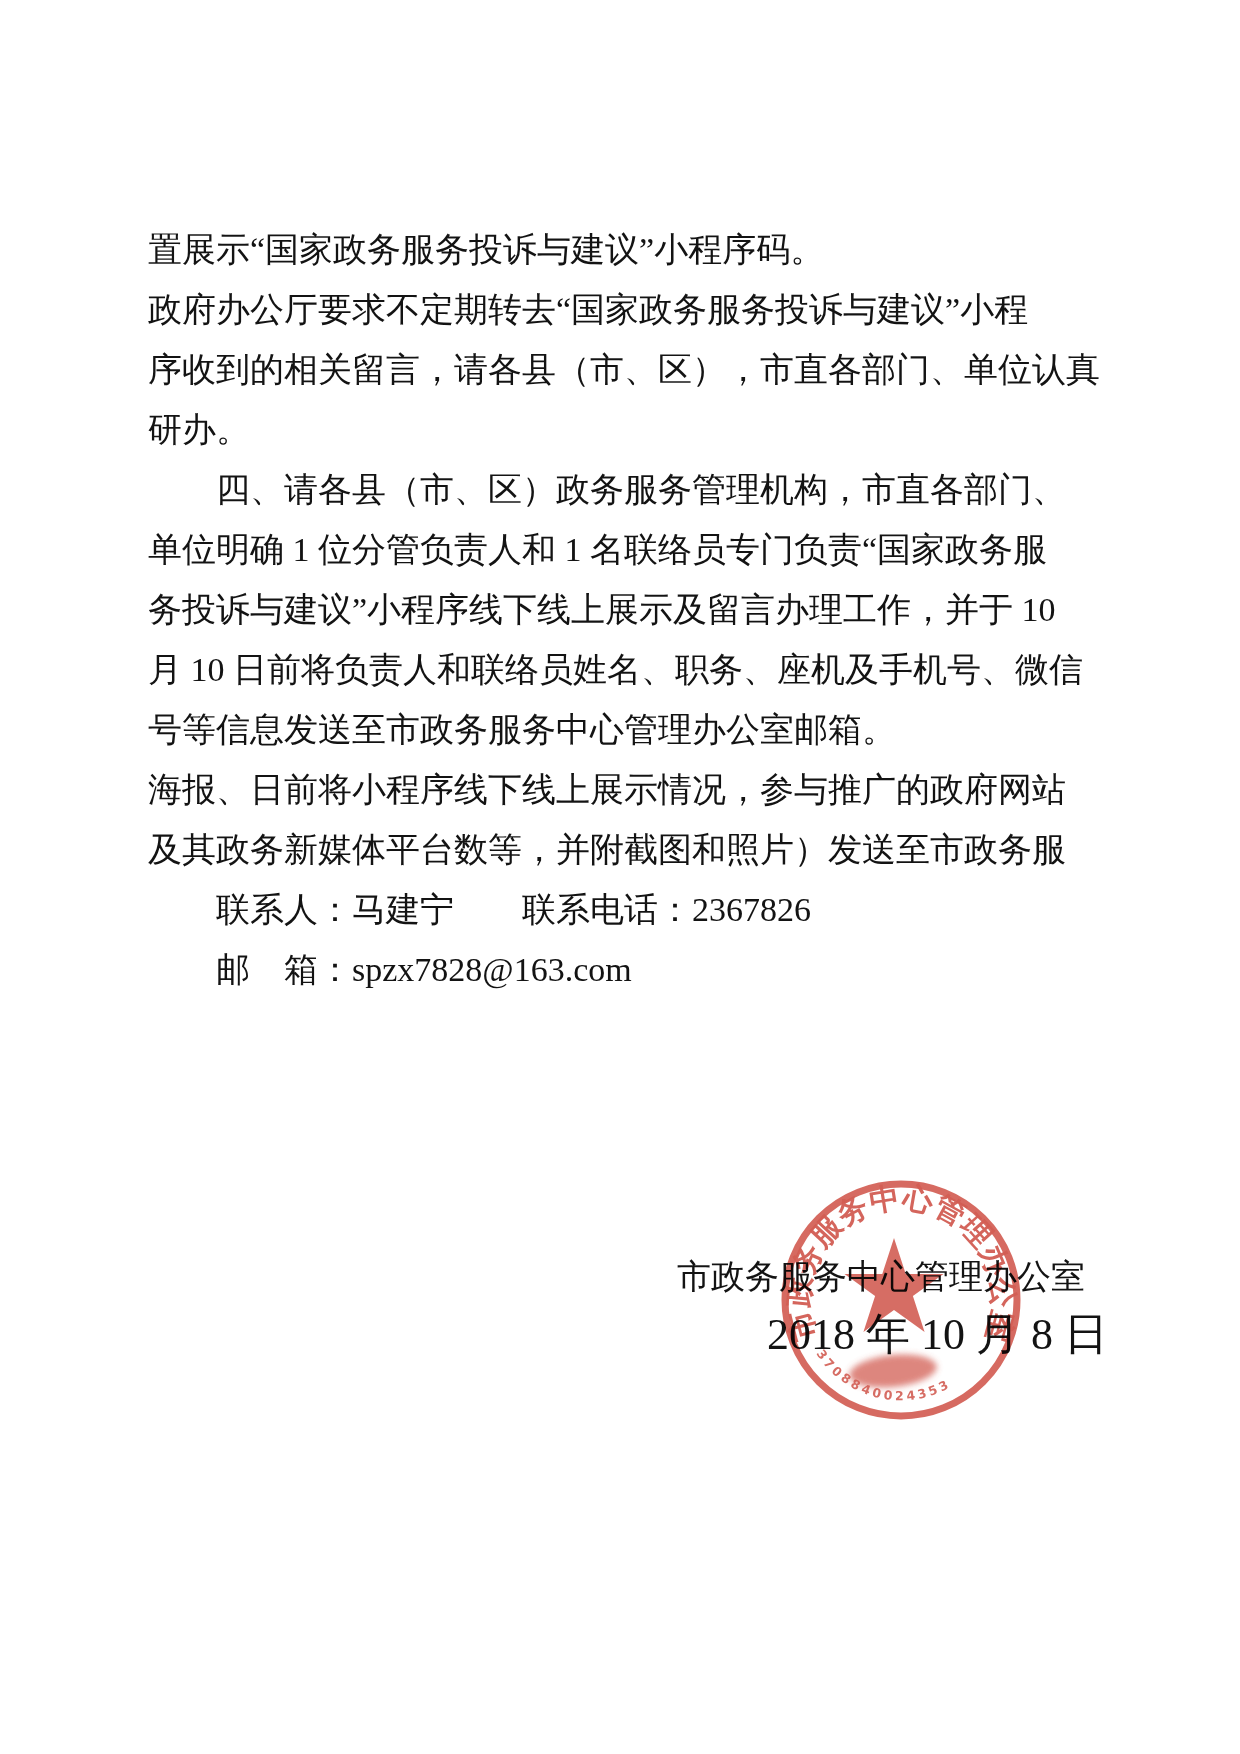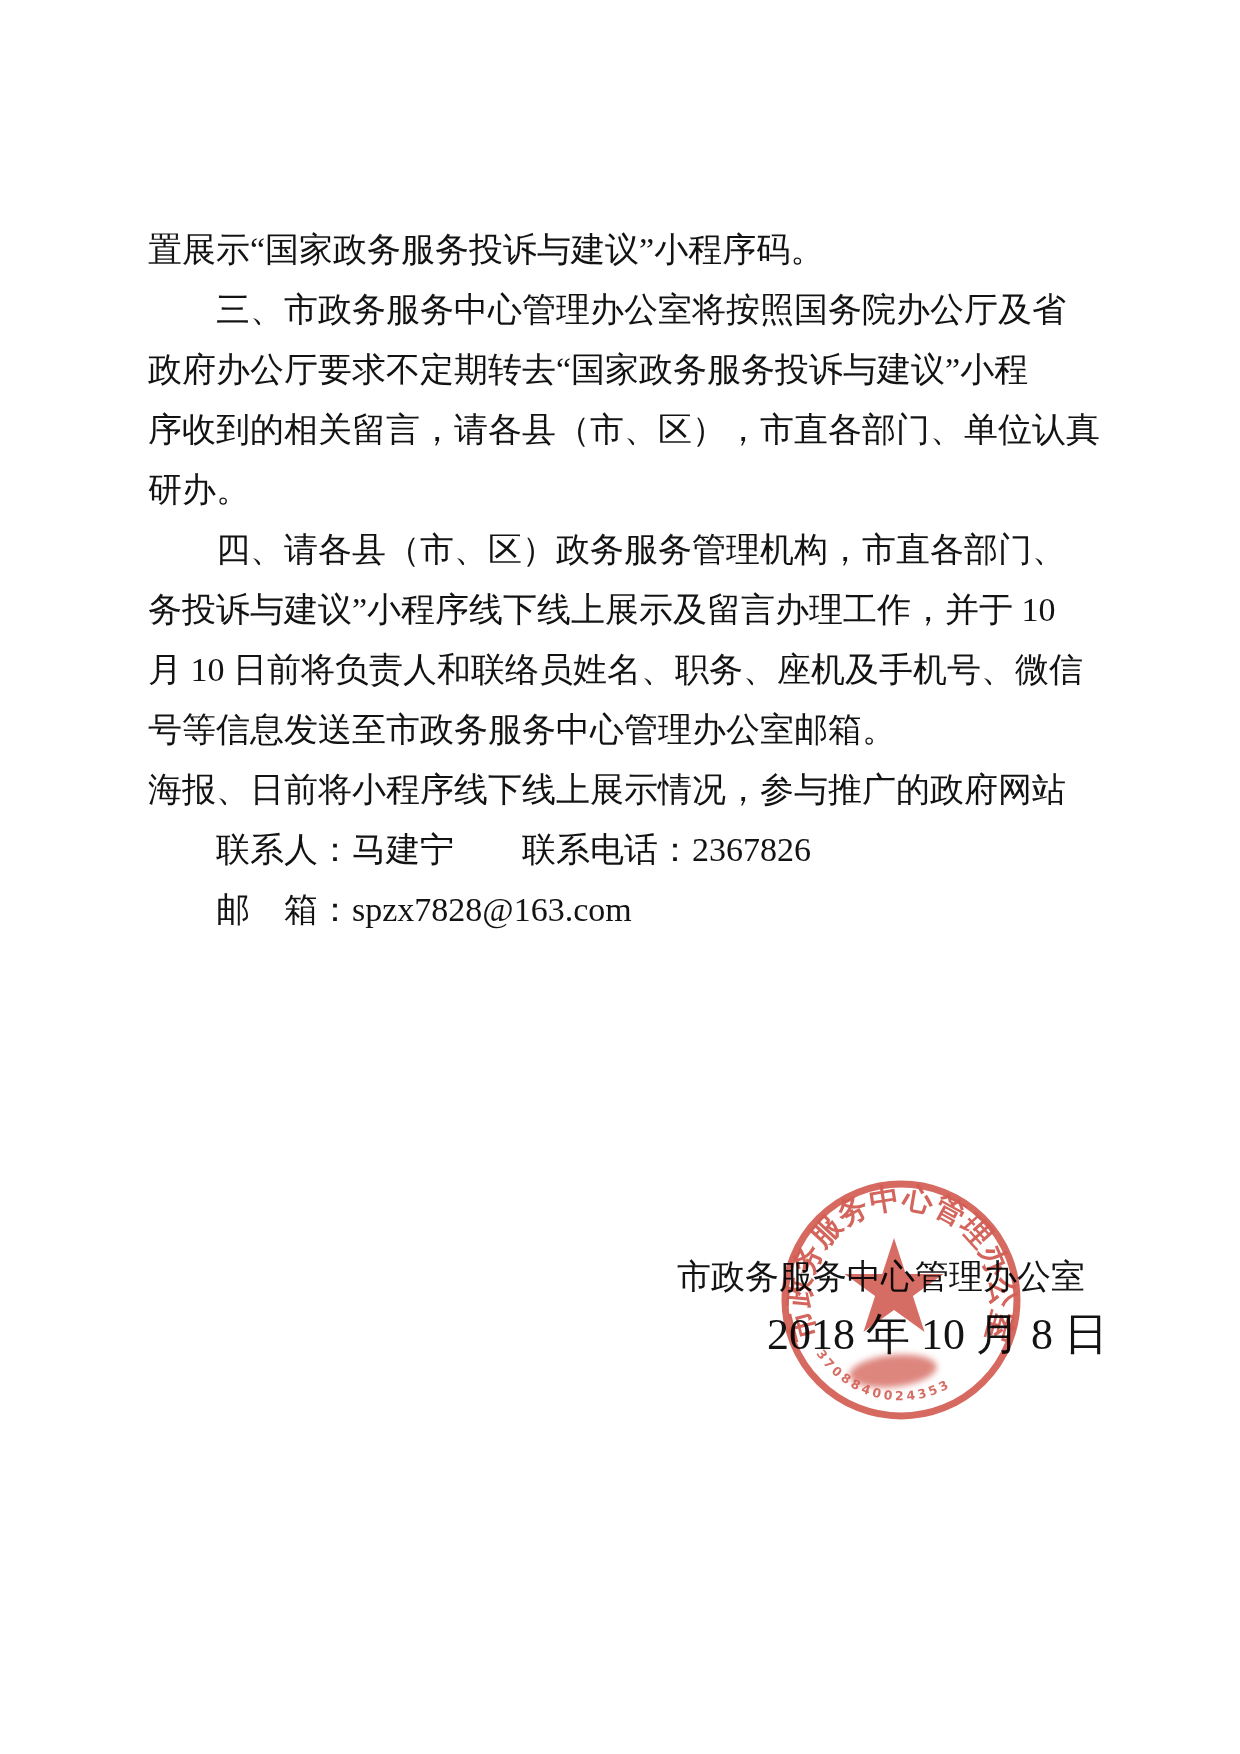--- a/index.html
+++ b/index.html
@@ -62,29 +62,30 @@
     font-weight: bold;
   }
 </style>
 </head>
 <body>
 
 <div class="page">
 
   <div class="body-text">
     <p class="line">置展示“国家政务服务投诉与建议”小程序码。</p>
-    <p class="line indent">三、市政务服务中心管理办公室将按照国务院办公厅及省</p>
     <p class="line">政府办公厅要求不定期转去“国家政务服务投诉与建议”小程</p>
     <p class="line">序收到的相关留言，请各县（市、区），市直各部门、单位认真</p>
     <p class="line">研办。</p>
     <p class="line indent">四、请各县（市、区）政务服务管理机构，市直各部门、</p>
+    <p class="line">单位明确 1 位分管负责人和 1 名联络员专门负责“国家政务服</p>
     <p class="line">务投诉与建议”小程序线下线上展示及留言办理工作，并于 10</p>
     <p class="line">月 10 日前将负责人和联络员姓名、职务、座机及手机号、微信</p>
     <p class="line">号等信息发送至市政务服务中心管理办公室邮箱。</p>
     <p class="line">海报、日前将小程序线下线上展示情况，参与推广的政府网站</p>
+    <p class="line">及其政务新媒体平台数等，并附截图和照片）发送至市政务服</p>
     <p class="line indent">联系人：马建宁　　联系电话：2367826</p>
     <p class="line indent">邮　箱：spzx7828@163.com</p>
   </div>
 
   <div class="signature">市政务服务中心管理办公室</div>
   <div class="sig-date">2018 年 10 月 8 日</div>
 
   <div class="stamp">
     <svg viewBox="0 0 244 244" xmlns="http://www.w3.org/2000/svg">
       <defs>

